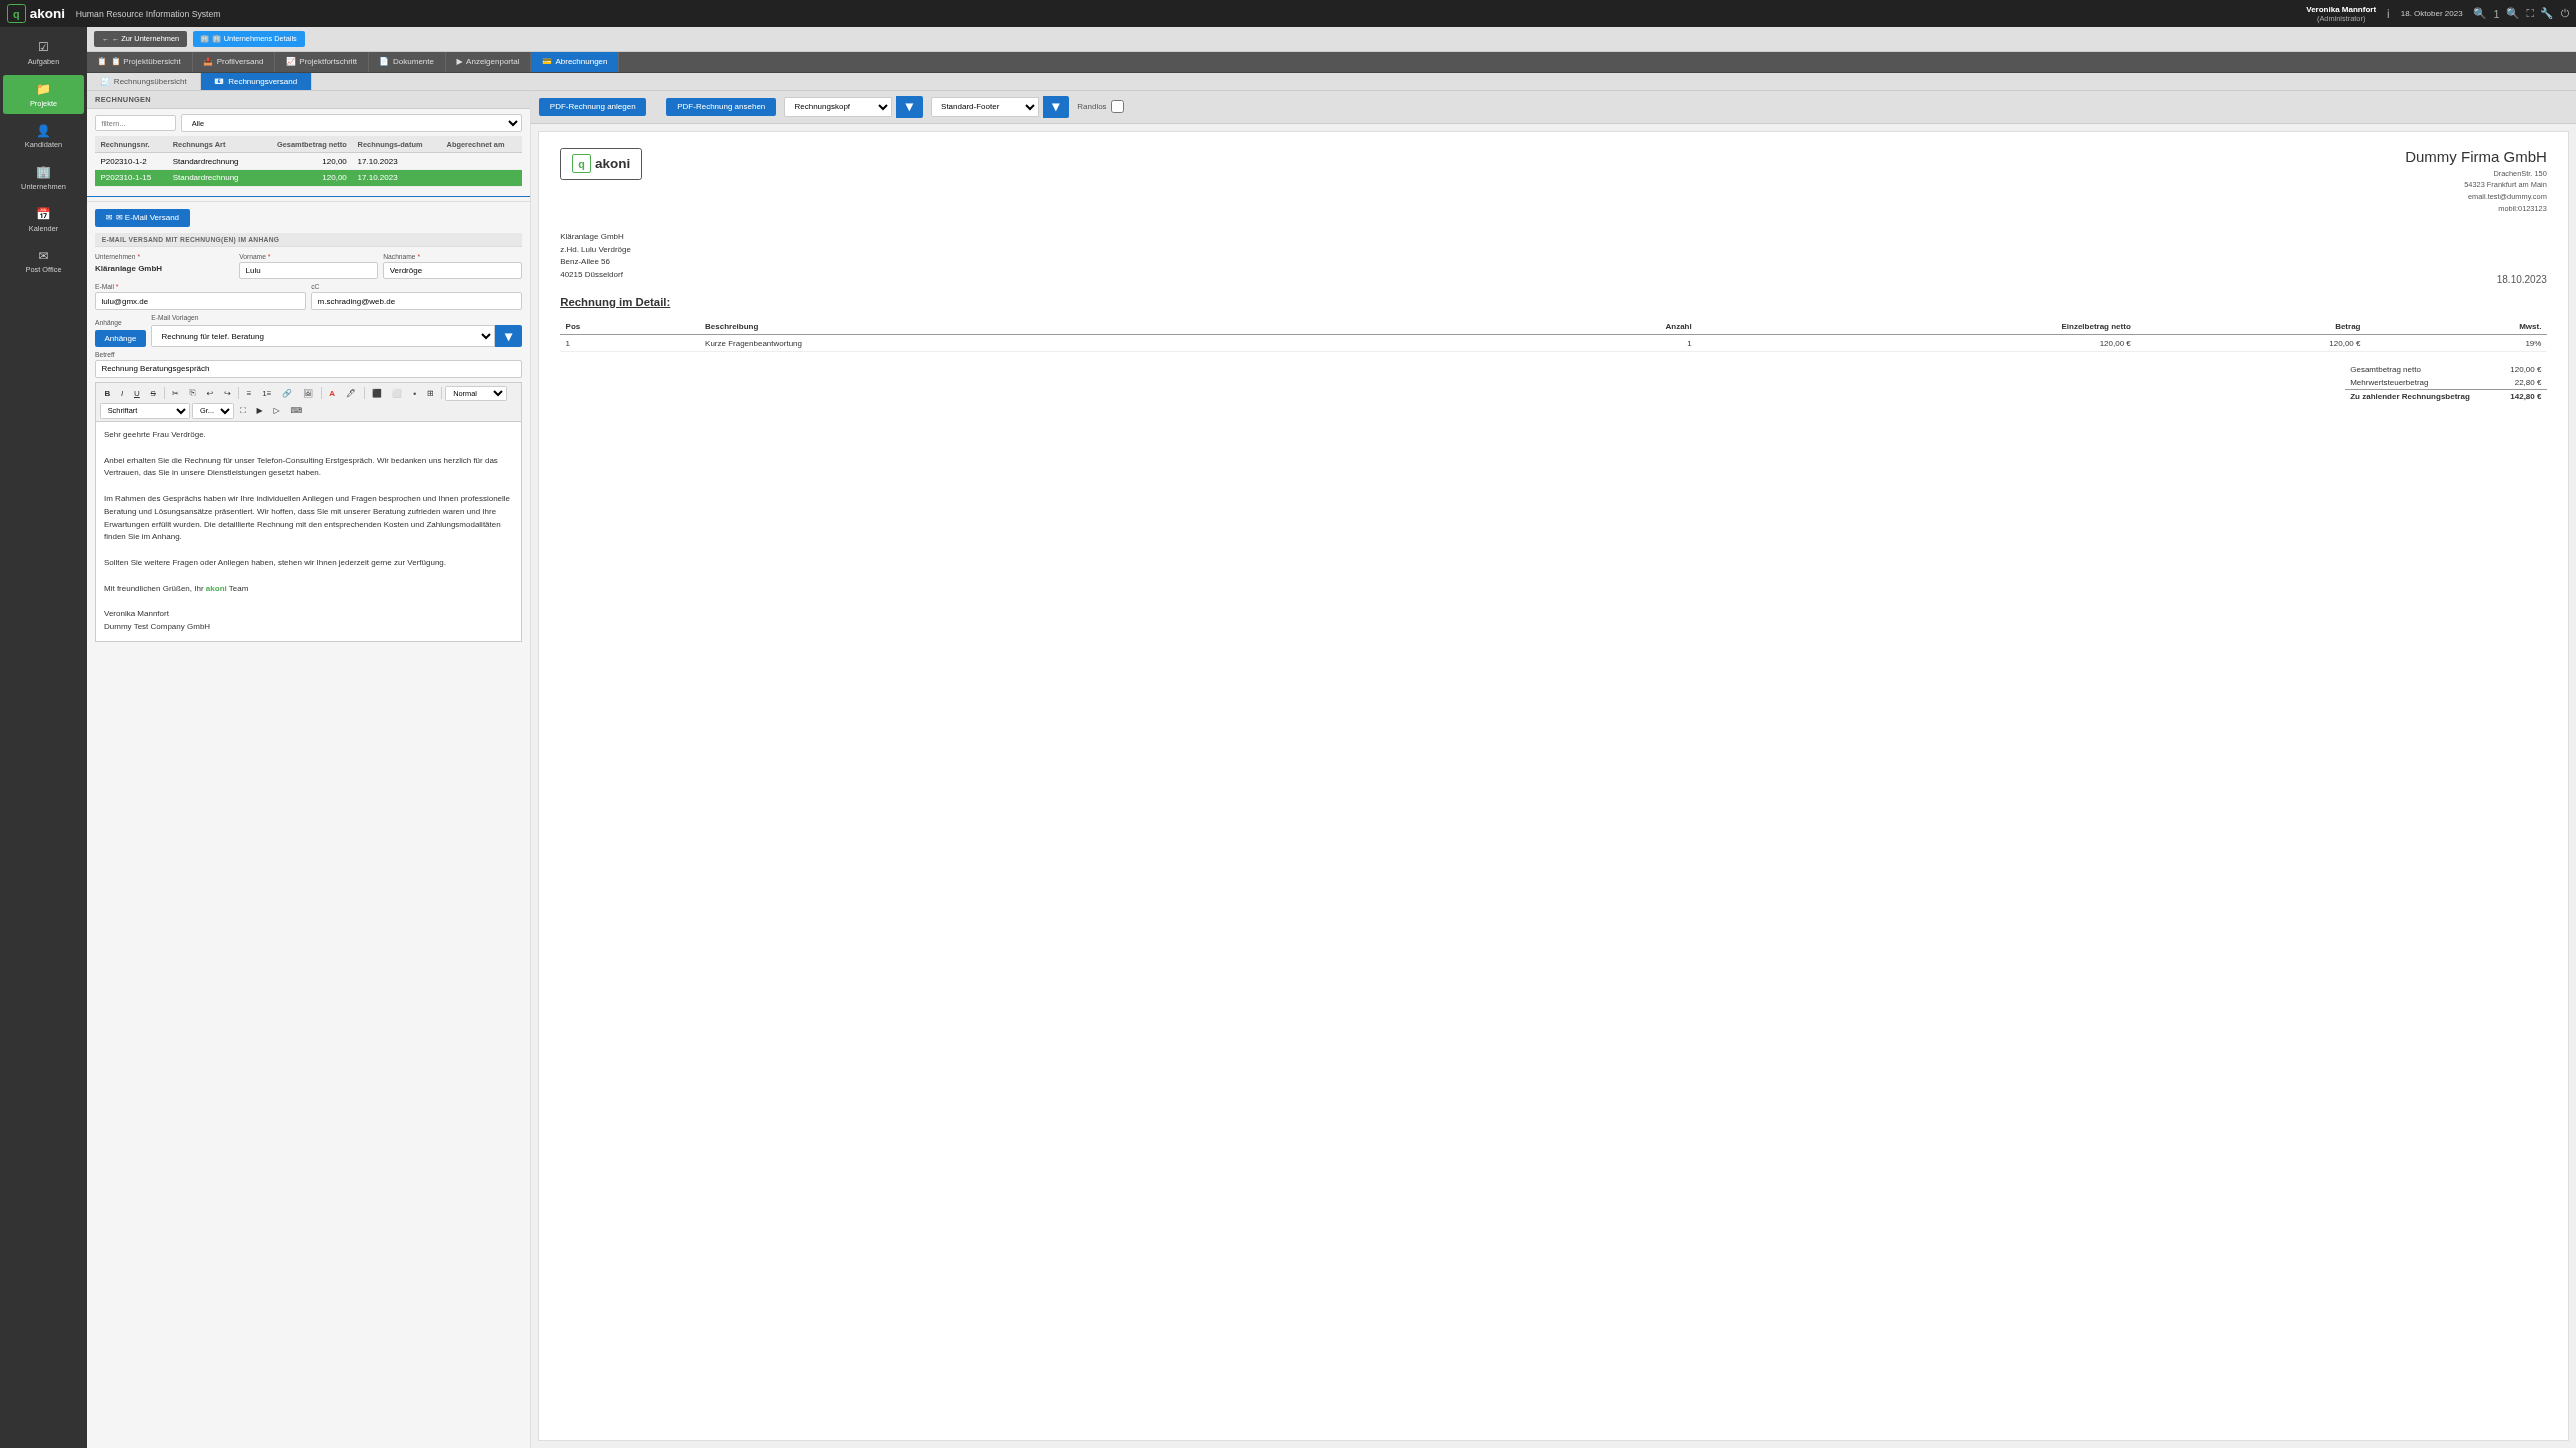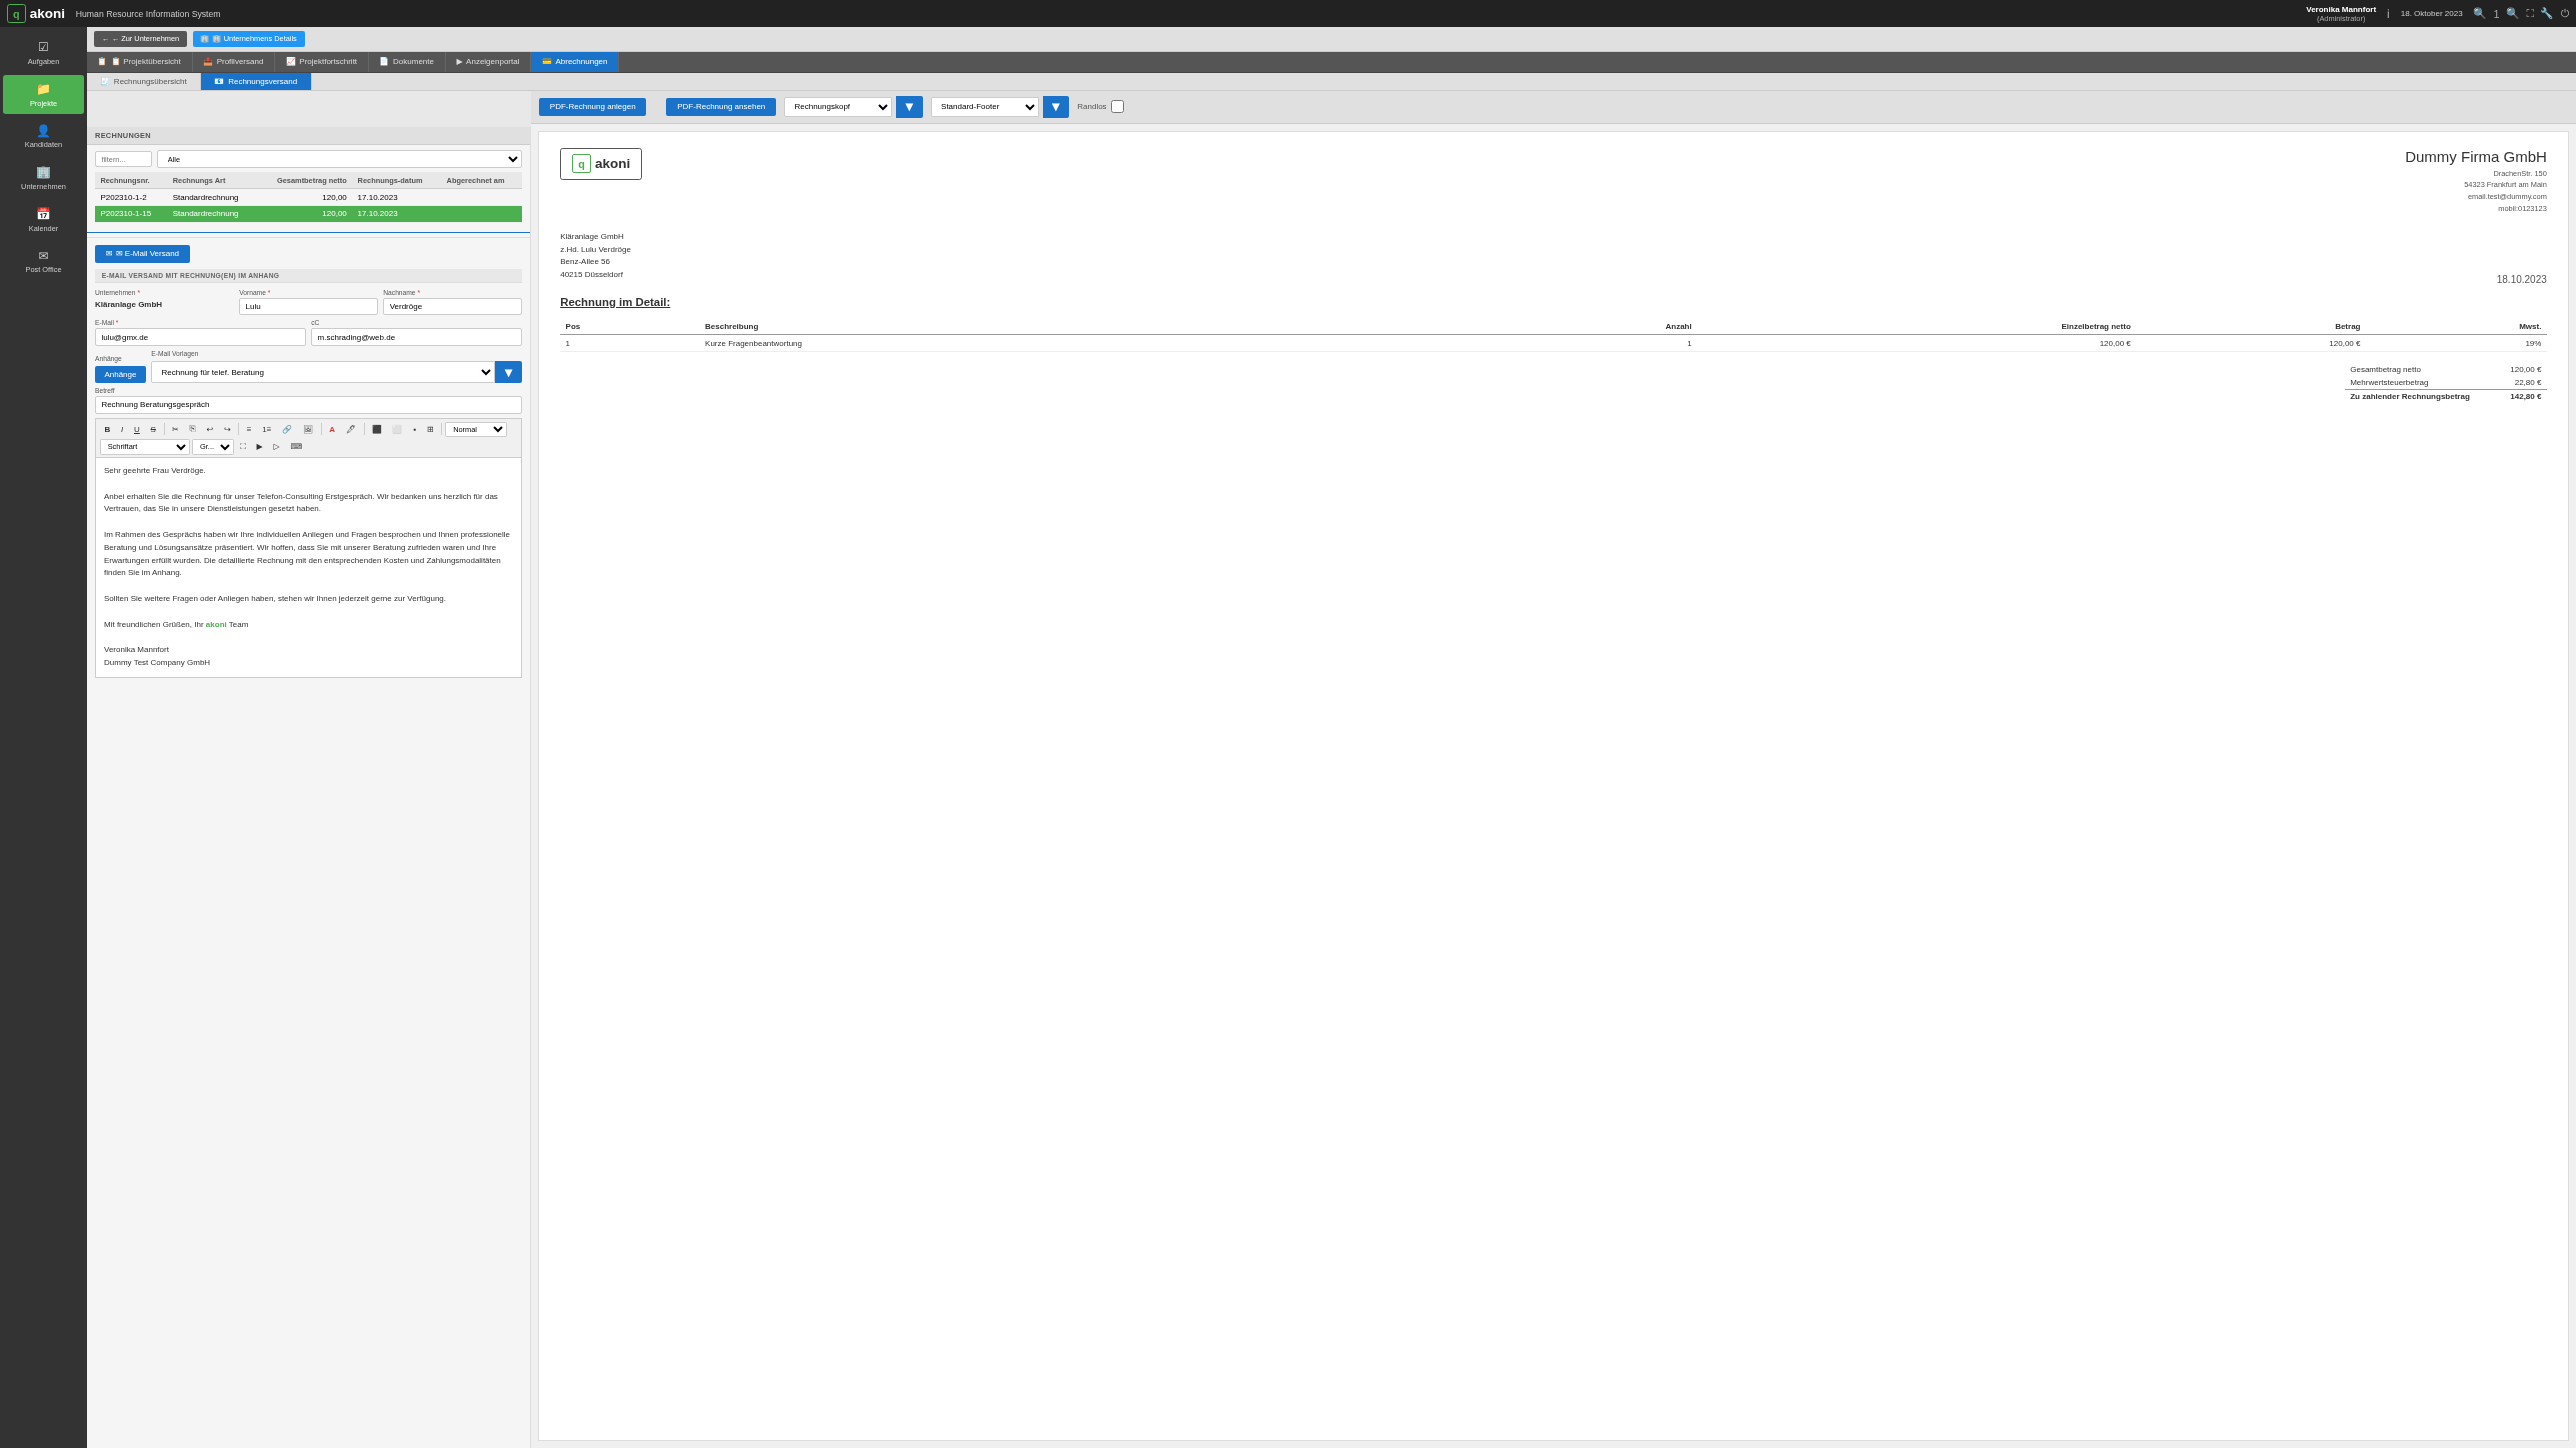--- a/index.html
+++ b/index.html
@@ -76,34 +76,34 @@
       border-right: 0.7px solid #ccc; color: #555;
     }
     .subtab.active { background: #1a73c8; color: #fff; }
 
     
     .content-area { display: flex; flex: 1; overflow: hidden; }
 
     
     .left-panel {
       width: 444px; background: #f5f5f5; border-right: 0.7px solid #ddd;
-      display: flex; flex-direction: column; overflow-y: auto; margin-top: 36px;
+      display: flex; flex-direction: column; overflow-y: auto;
     }
 
     .section-header {
       background: #e0e0e0; padding: 4px 8px; font-size: 7.4px; font-weight: bold;
       color: #555; border-bottom: 0.7px solid #ccc; letter-spacing: 0.3px;
     }
 
     
     .invoices-table { padding: 5.4px 8px; }
     .table-filter-row { display: flex; gap: 5.4px; margin-bottom: 4px; align-items: center; }
     .filter-input {
       border: 0.7px solid #ccc; border-radius: 2px; padding: 2.7px 5.4px; font-size: 7.4px;
-      width: 57px; background: #fff;
+      width: 81px; background: #fff;
     }
     .filter-select {
       border: 0.7px solid #ccc; border-radius: 2px; padding: 2.7px 5.4px; font-size: 7.4px;
       background: #fff; flex: 1;
     }
     table { width: 100%; border-collapse: collapse; font-size: 8px; }
     th {
       background: #e8e8e8; padding: 3.4px 5.4px; text-align: left; font-size: 7.4px;
       color: #555; border-bottom: 0.7px solid #ccc; white-space: nowrap;
     }

